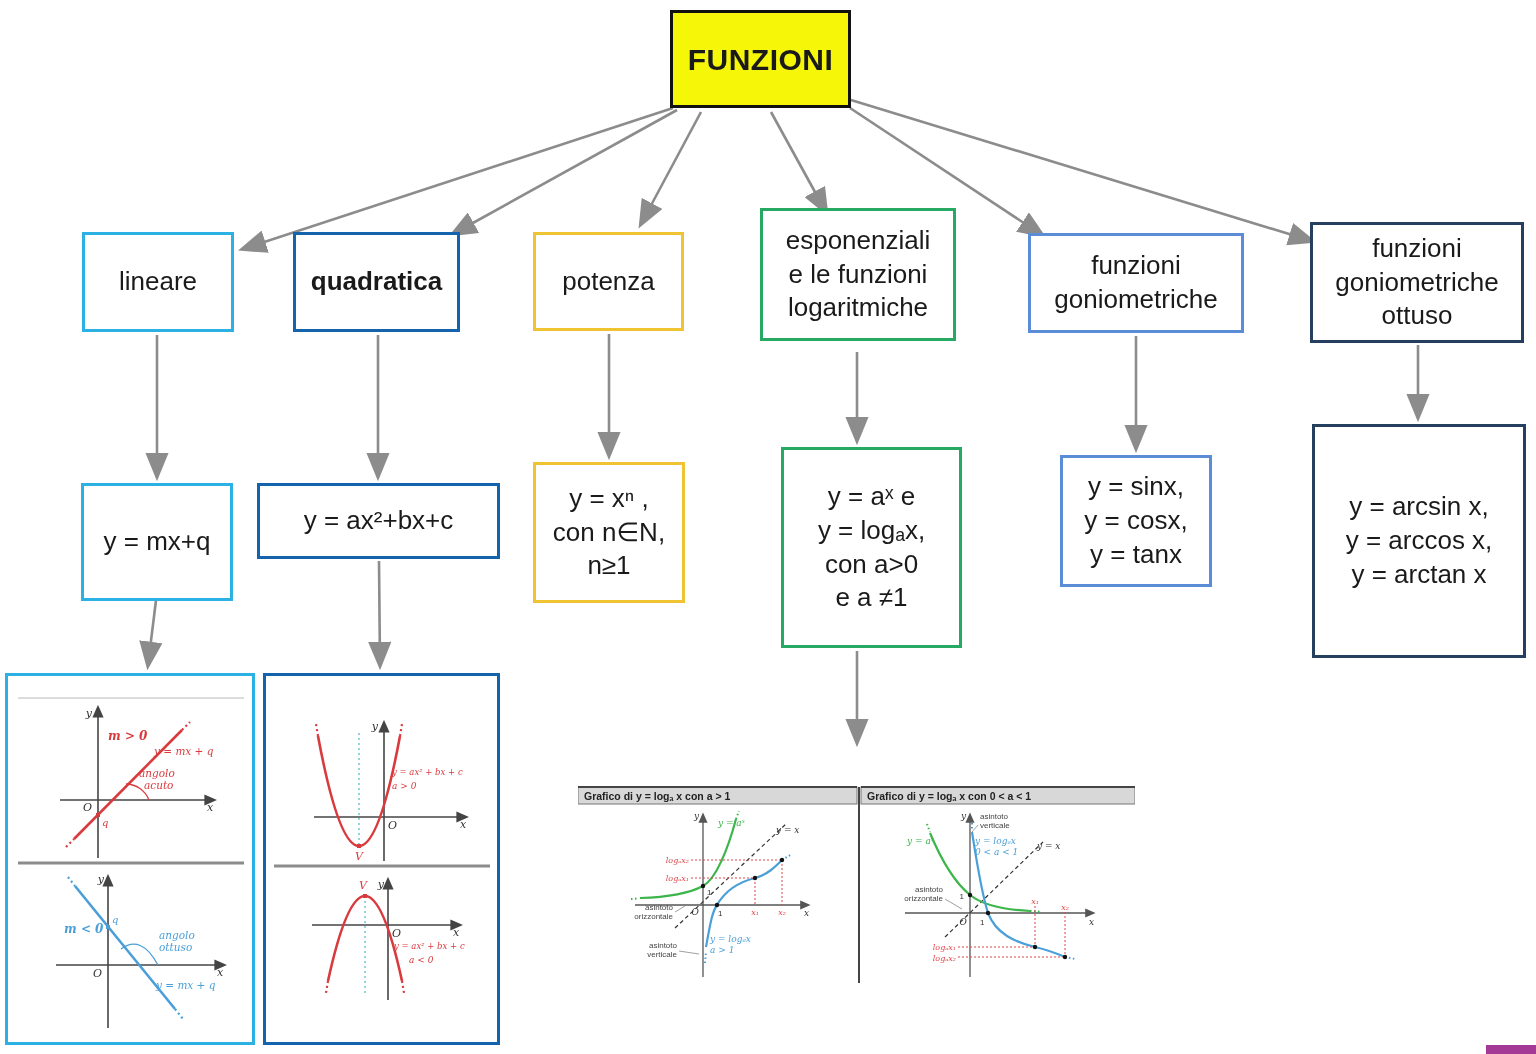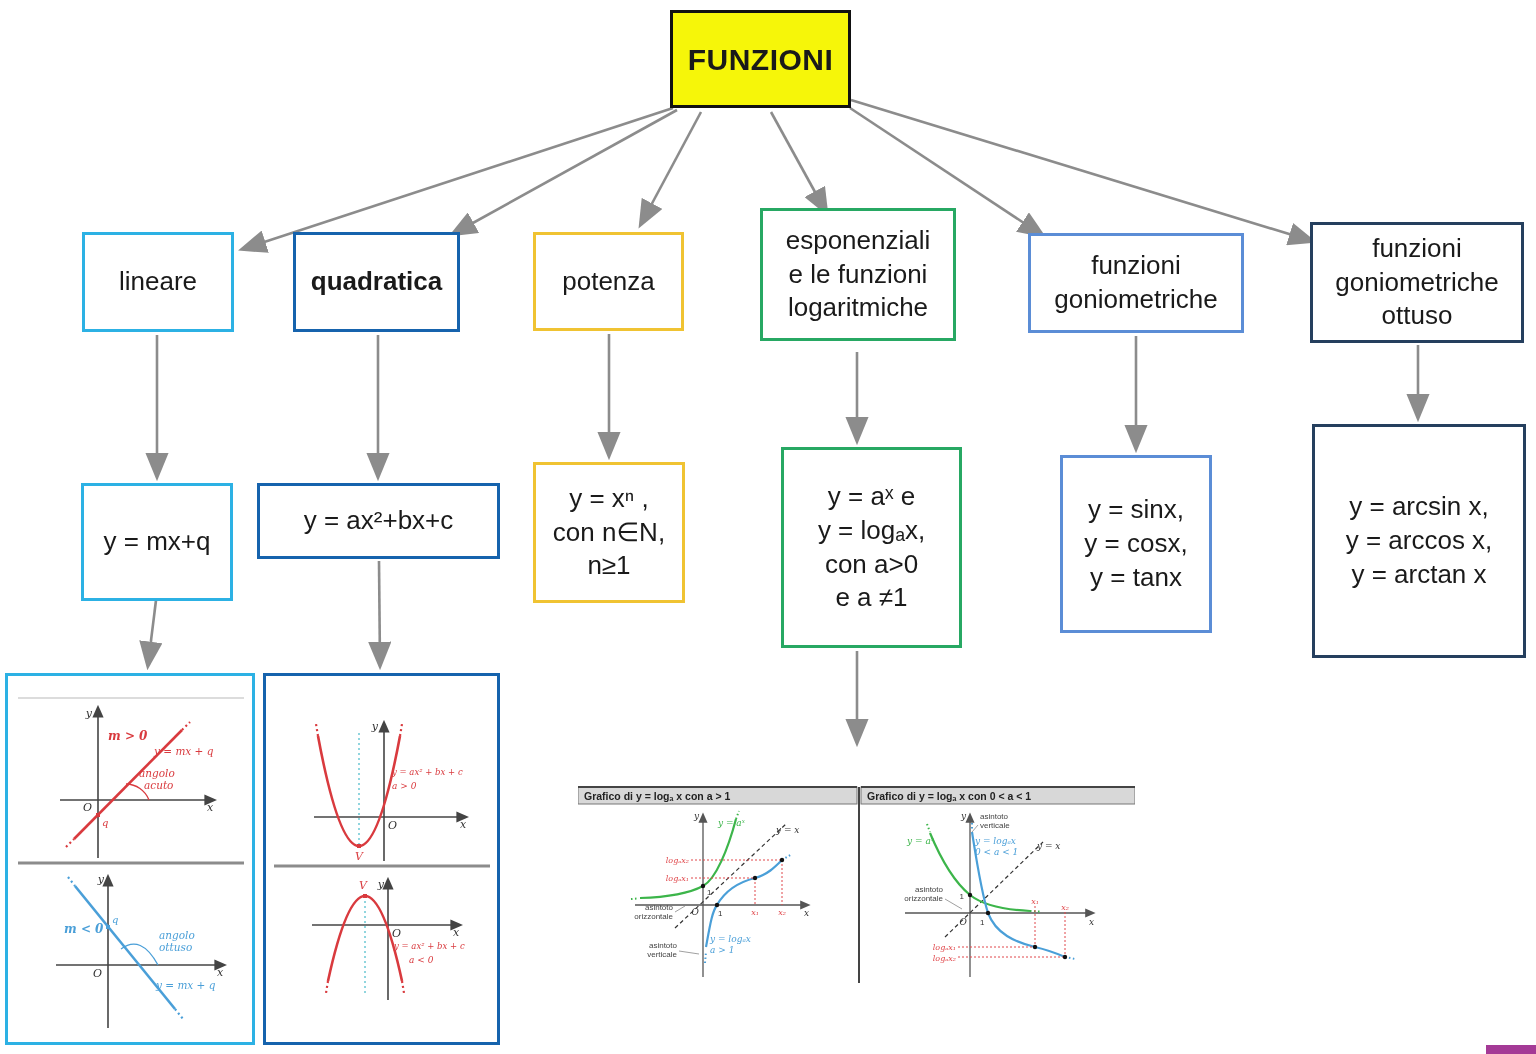--- a/index.html
+++ b/index.html
@@ -15,21 +15,21 @@
   .cat0{left:82px;top:232px;width:152px;height:100px;border:3px solid #2cb1e4;}
   .cat1{left:293px;top:232px;width:167px;height:100px;border:3px solid #1663ad;font-weight:bold;}
   .cat2{left:533px;top:232px;width:151px;height:99px;border:3px solid #f0c332;}
   .cat3{left:760px;top:208px;width:196px;height:133px;border:3px solid #27a863;}
   .cat4{left:1028px;top:233px;width:216px;height:100px;border:3px solid #5b8dd6;}
   .cat5{left:1310px;top:222px;width:214px;height:121px;border:3px solid #253f5e;}
   .form0{left:81px;top:483px;width:152px;height:118px;border:3px solid #2cb1e4;}
   .form1{left:257px;top:483px;width:243px;height:76px;border:3px solid #1663ad;}
   .form2{left:533px;top:462px;width:152px;height:141px;border:3px solid #f0c332;}
   .form3{left:781px;top:447px;width:181px;height:201px;border:3px solid #27a863;}
-  .form4{left:1060px;top:455px;width:152px;height:178px;border:3px solid #5b8dd6;}
+  .form4{left:1060px;top:455px;width:152px;height:132px;border:3px solid #5b8dd6;}
   .form5{left:1312px;top:424px;width:214px;height:234px;border:3px solid #253f5e;}
   .graphbox{position:absolute;box-sizing:border-box;background:#fff;}
   .glin{left:5px;top:673px;width:250px;height:372px;border:3px solid #2cb1e4;}
   .gquad{left:263px;top:673px;width:237px;height:372px;border:3px solid #1663ad;}
   .glog{left:578px;top:785px;width:557px;height:205px;}
   .magenta-bar{position:absolute;left:1486px;top:1045px;width:50px;height:9px;background:#a43a96;}
   .gtext{font-family:"DejaVu Serif",serif;font-style:italic;}
 </style>
 </head>
 <body>

